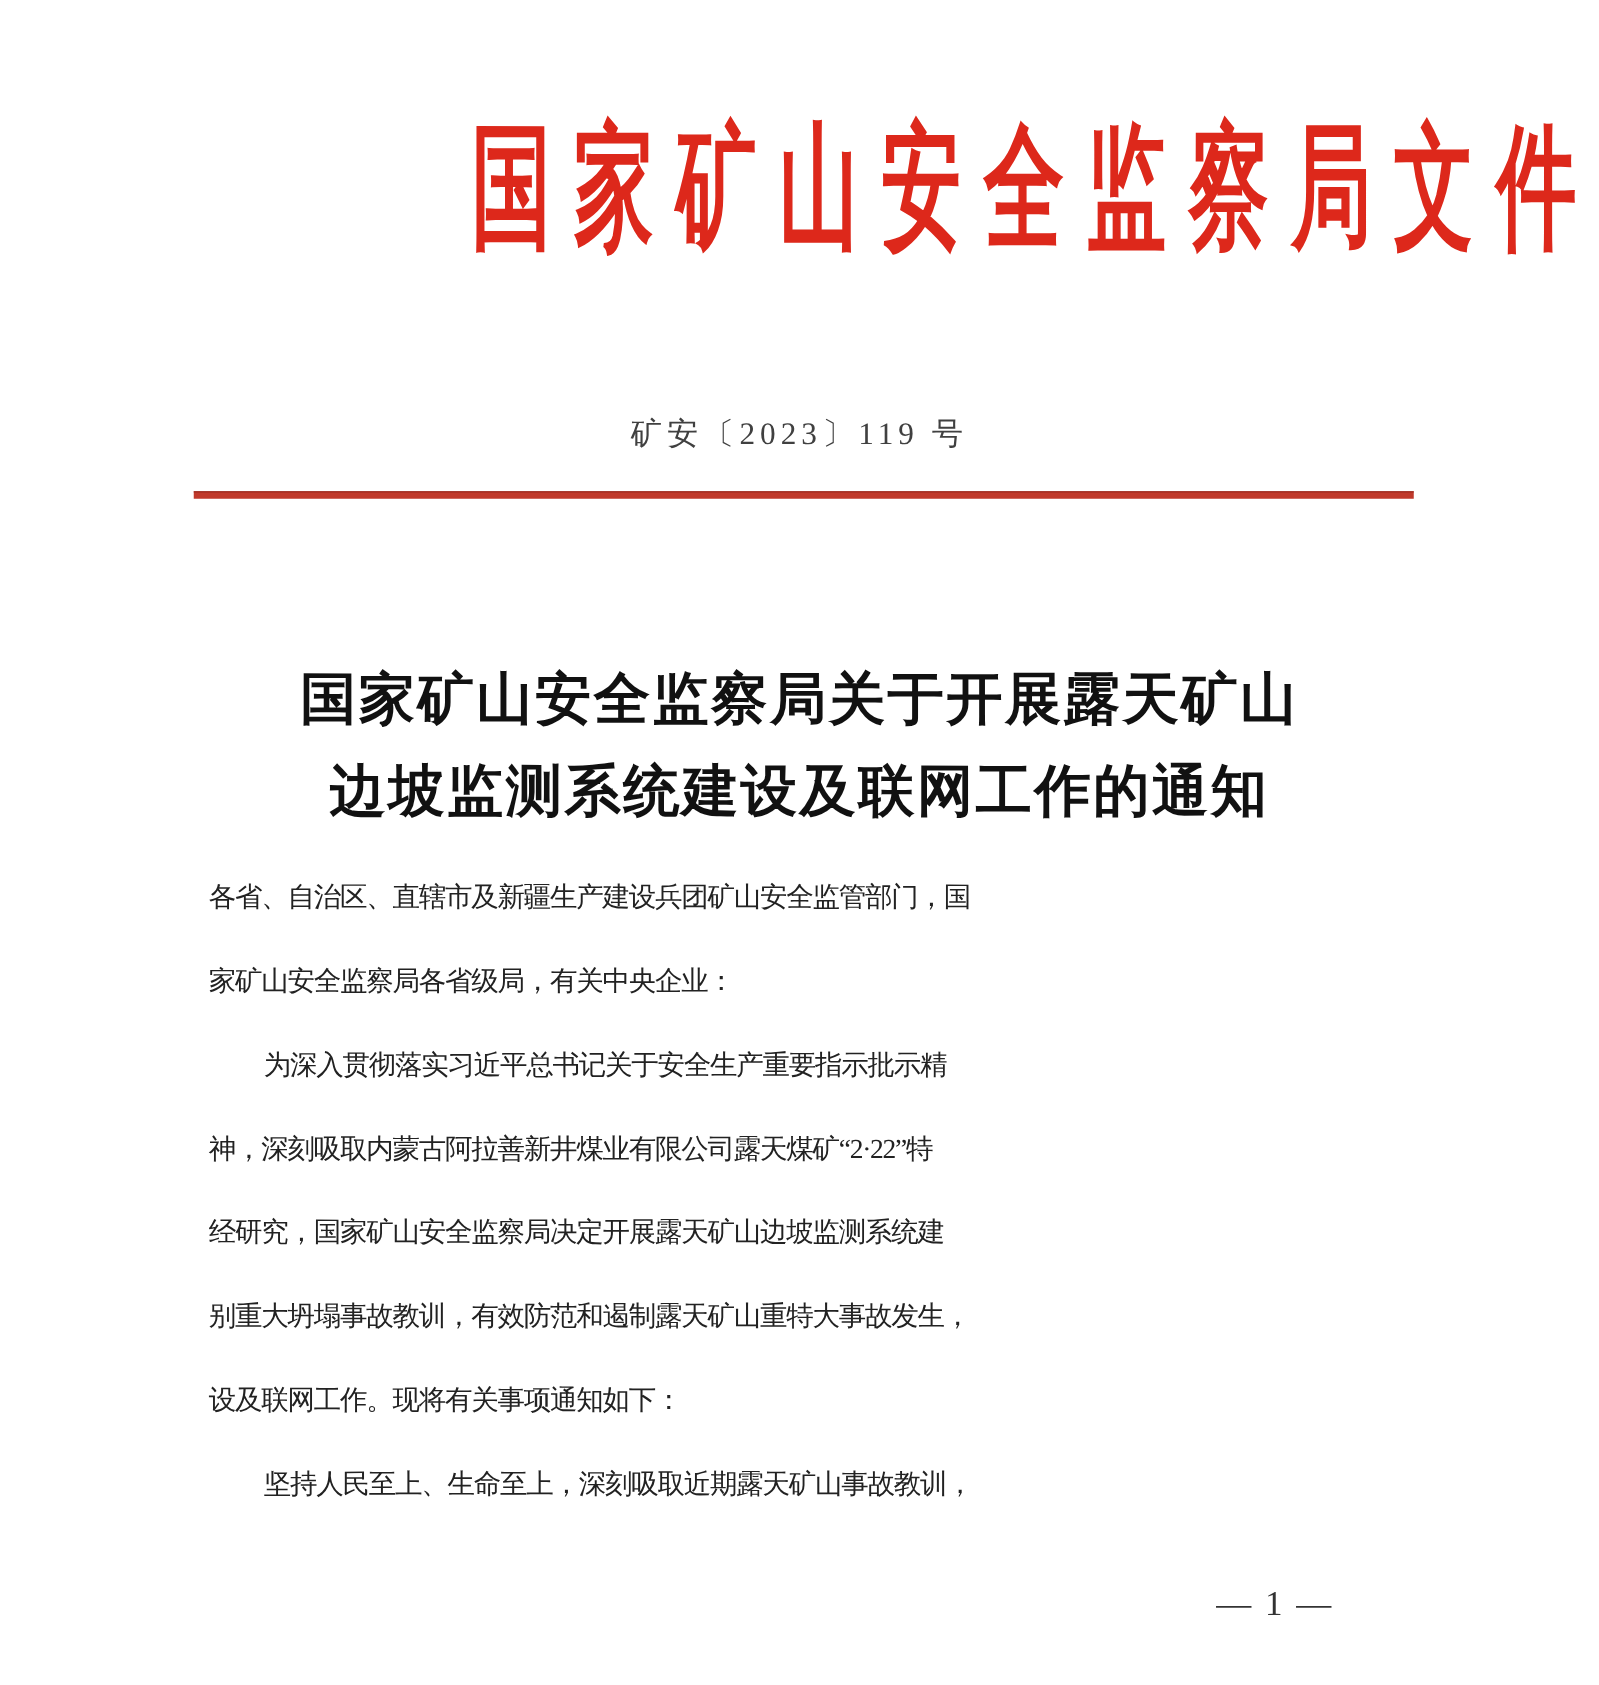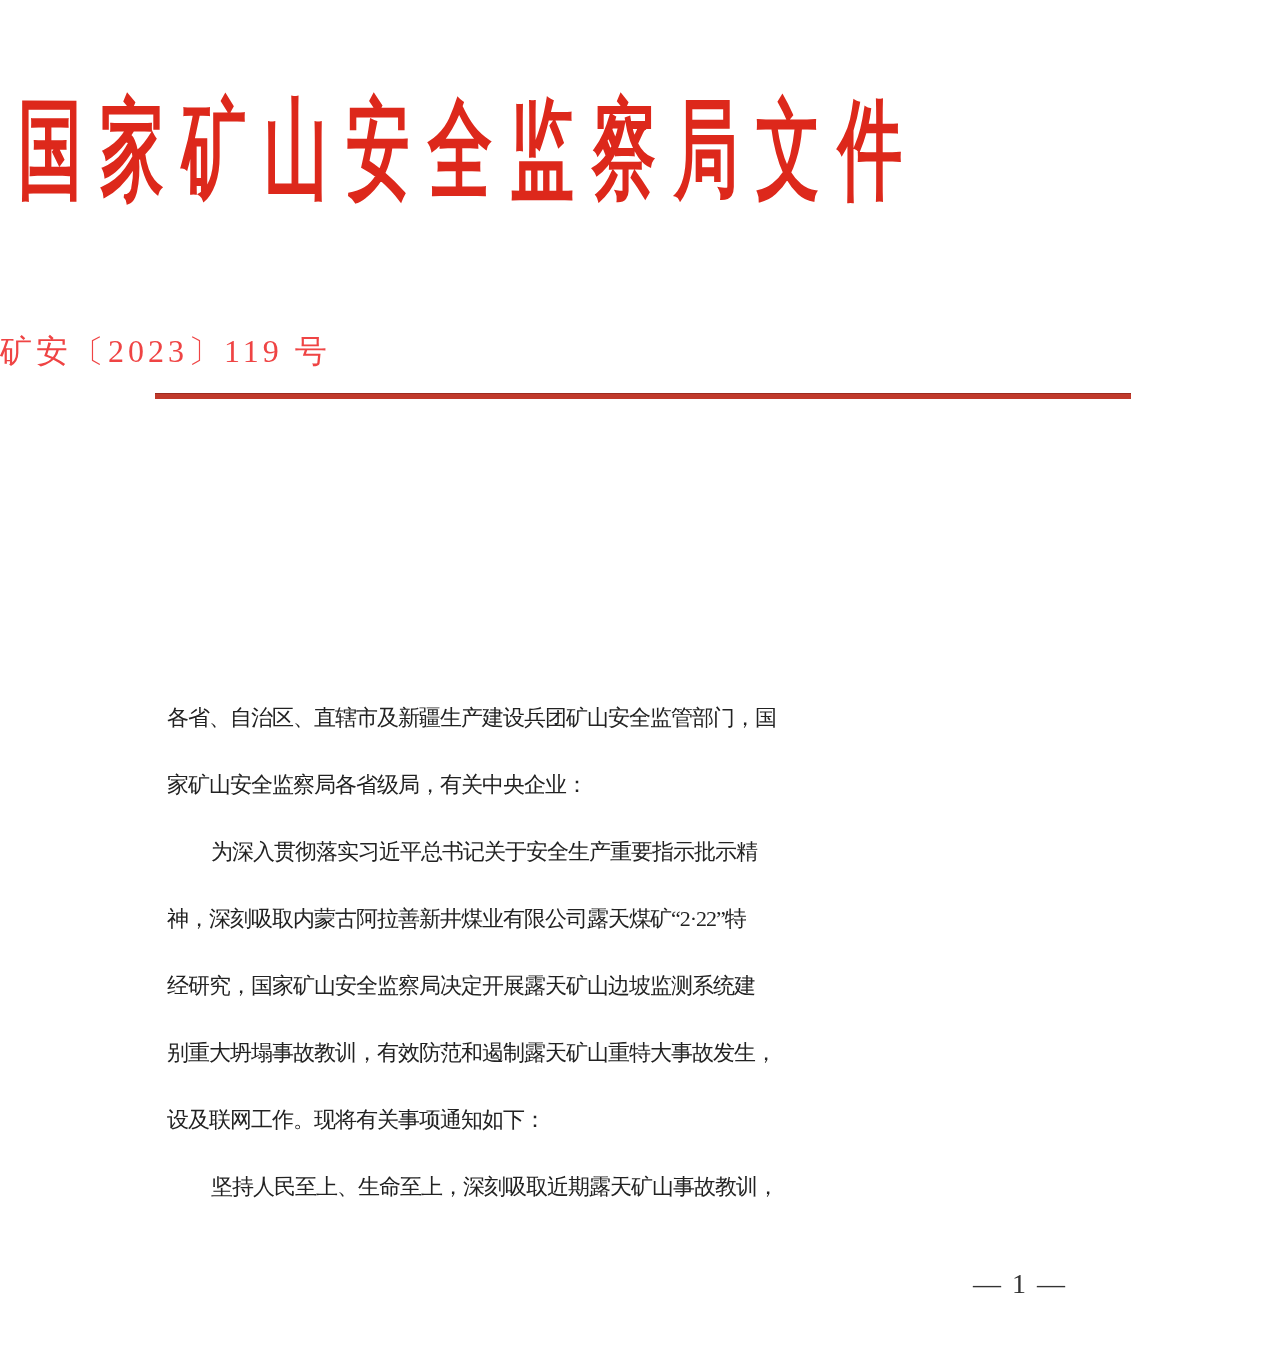--- a/index.html
+++ b/index.html
@@ -13,42 +13,43 @@
     color: #1d1d1d;
   }
 
   
   .red-header {
     position: absolute;
     top: 92px; left: 0; right: 0;
     height: 116px;
     display: flex;
     align-items: center;
-    justify-content: flex-start;
+    justify-content: flex-end;
+    padding-left: 44px;
   }
   .red-header span {
     display: inline-block;
     font-size: 64px;
     font-weight: bold;
     color: #dd281b;
     letter-spacing: 18px;
     padding-left: 18px; 
     white-space: nowrap;
     transform: scaleY(1.7);
     transform-origin: center;
   }
 
   
   .doc-number {
     position: absolute;
     top: 330px; left: 0; right: 0;
-    text-align: left;
-    font-size: 32px;
+    text-align: center;
+    font-size: 25px;
     letter-spacing: 4px;
-    color: #ef4444;
+    color: #404040;
   }
 
   
   .red-divider {
     position: absolute;
     top: 393px; left: 155px;
     width: 976px; height: 5px;
     background: #c0392b;
     border-top: 1px solid #9c2b20;
   }
@@ -104,20 +105,24 @@
 <div class="page">
 
   <div class="red-header">
     <span>国家矿山安全监察局文件</span>
   </div>
 
   <div class="doc-number">矿安〔2023〕119 号</div>
 
   <div class="red-divider"></div>
 
+  <div class="doc-title">
+    <div>国家矿山安全监察局关于开展露天矿山</div>
+    <div>边坡监测系统建设及联网工作的通知</div>
+  </div>
 
   <div class="doc-body">
     <div class="line">各省、自治区、直辖市及新疆生产建设兵团矿山安全监管部门，国</div>
     <div class="line">家矿山安全监察局各省级局，有关中央企业：</div>
     <div class="line indent">为深入贯彻落实习近平总书记关于安全生产重要指示批示精</div>
     <div class="line">神，深刻吸取内蒙古阿拉善新井煤业有限公司露天煤矿“2·22”特</div>
     <div class="line">经研究，国家矿山安全监察局决定开展露天矿山边坡监测系统建</div>
     <div class="line">别重大坍塌事故教训，有效防范和遏制露天矿山重特大事故发生，</div>
     <div class="line">设及联网工作。现将有关事项通知如下：</div>
     <div class="line indent">坚持人民至上、生命至上，深刻吸取近期露天矿山事故教训，</div>

